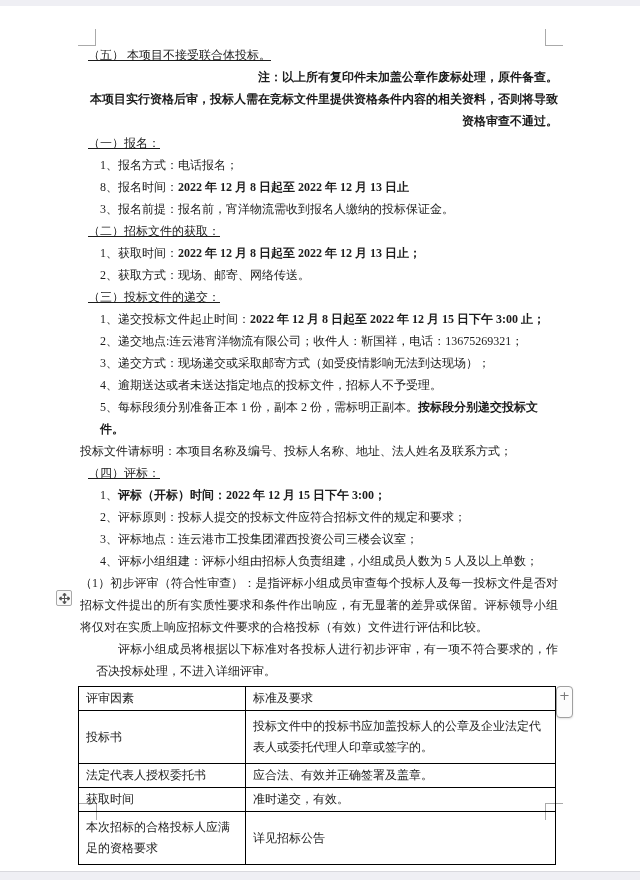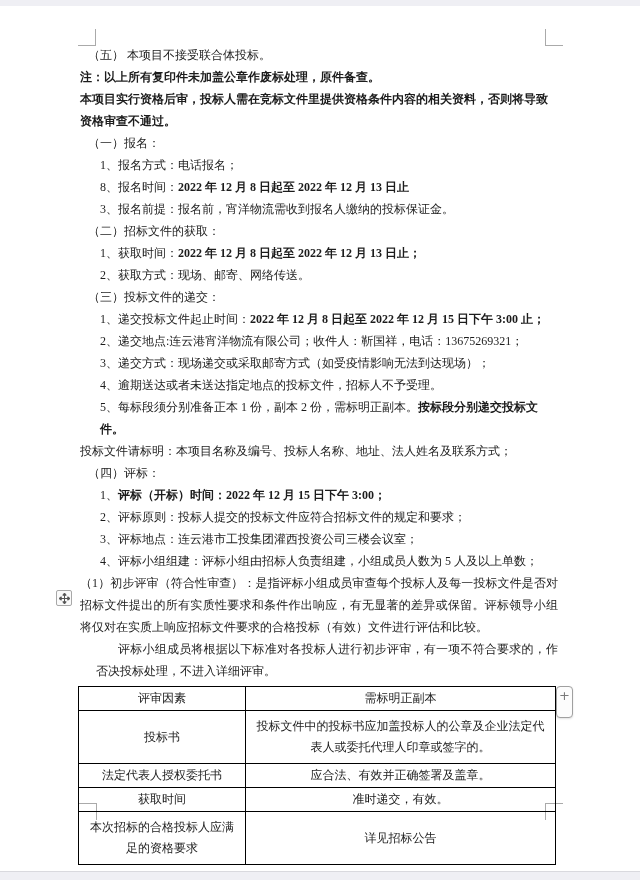--- a/index.html
+++ b/index.html
@@ -18,39 +18,38 @@
   .crop-tl{left:78px;top:29px;border-right:1px solid #aaa;border-bottom:1px solid #aaa;}
   .crop-tr{left:545px;top:29px;border-left:1px solid #aaa;border-bottom:1px solid #aaa;}
   .crop-bl{left:79px;top:803px;border-right:1px solid #aaa;border-top:1px solid #aaa;}
   .crop-br{left:545px;top:803px;border-left:1px solid #aaa;border-top:1px solid #aaa;}
 
   #text-area{
     position:absolute;left:80px;top:44px;width:478px;
     font-size:12px;line-height:22px;
   }
   .para{margin:0;}
-  .t-note{font-weight:bold;}
-  .t-item1{padding-left:8px;}
+  .t-note{font-weight:bold;text-align:right;}
+  .t-item1{padding-left:8px;text-decoration:underline;}
   .t-item2{padding-left:20px;}
   .t-body{text-align:justify;}
   .t-bodyindent{padding-left:8px;text-indent:22px;text-align:justify;margin-left:8px;}
   .seg-bold{font-weight:bold;}
 
   #review-table{
     border-collapse:collapse;
     margin-left:-2px;margin-top:4px;
     width:478px;table-layout:fixed;
     font-size:12px;line-height:21px;
   }
   #review-table td{
     border:1px solid #000;
     padding:1px 7px;
     vertical-align:middle;
     word-break:break-all;
-    text-align:center;
   }
   #review-table td.col-factor{width:152px;}
   #review-table tr.tall td{padding-top:5px;padding-bottom:5px;}
 
   
   #move-handle{
     position:absolute;left:56px;top:590px;width:14px;height:14px;
     border:1px solid #a8a8a8;background:#fafafa;border-radius:2px;
     display:flex;align-items:center;justify-content:center;cursor:move;
   }
@@ -100,21 +99,21 @@
       <div class="para t-item2"><span>3、评标地点：连云港市工投集团灌西投资公司三楼会议室；</span></div>
       <div class="para t-item2"><span>4、评标小组组建：评标小组由招标人负责组建，小组成员人数为 5 人及以上单数；</span></div>
       <div class="para t-body"><span>（1）初步评审（符合性审查）：是指评标小组成员审查每个投标人及每一投标文件是否对招标文件提出的所有实质性要求和条件作出响应，有无显著的差异或保留。评标领导小组将仅对在实质上响应招标文件要求的合格投标（有效）文件进行评估和比较。</span></div>
       <div class="para t-bodyindent"><span>评标小组成员将根据以下标准对各投标人进行初步评审，有一项不符合要求的，作否决投标处理，不进入详细评审。</span></div>
     </div>
 
   <table id="review-table">
     <tbody id="review-table-body">
         <tr>
           <td class="col-factor">评审因素</td>
-          <td>需标明正副本</td>
+          <td>标准及要求</td>
         </tr>
         <tr class="tall">
           <td class="col-factor">投标书</td>
           <td>投标文件中的投标书应加盖投标人的公章及企业法定代表人或委托代理人印章或签字的。</td>
         </tr>
         <tr>
           <td class="col-factor">法定代表人授权委托书</td>
           <td>应合法、有效并正确签署及盖章。</td>
         </tr>
         <tr>

